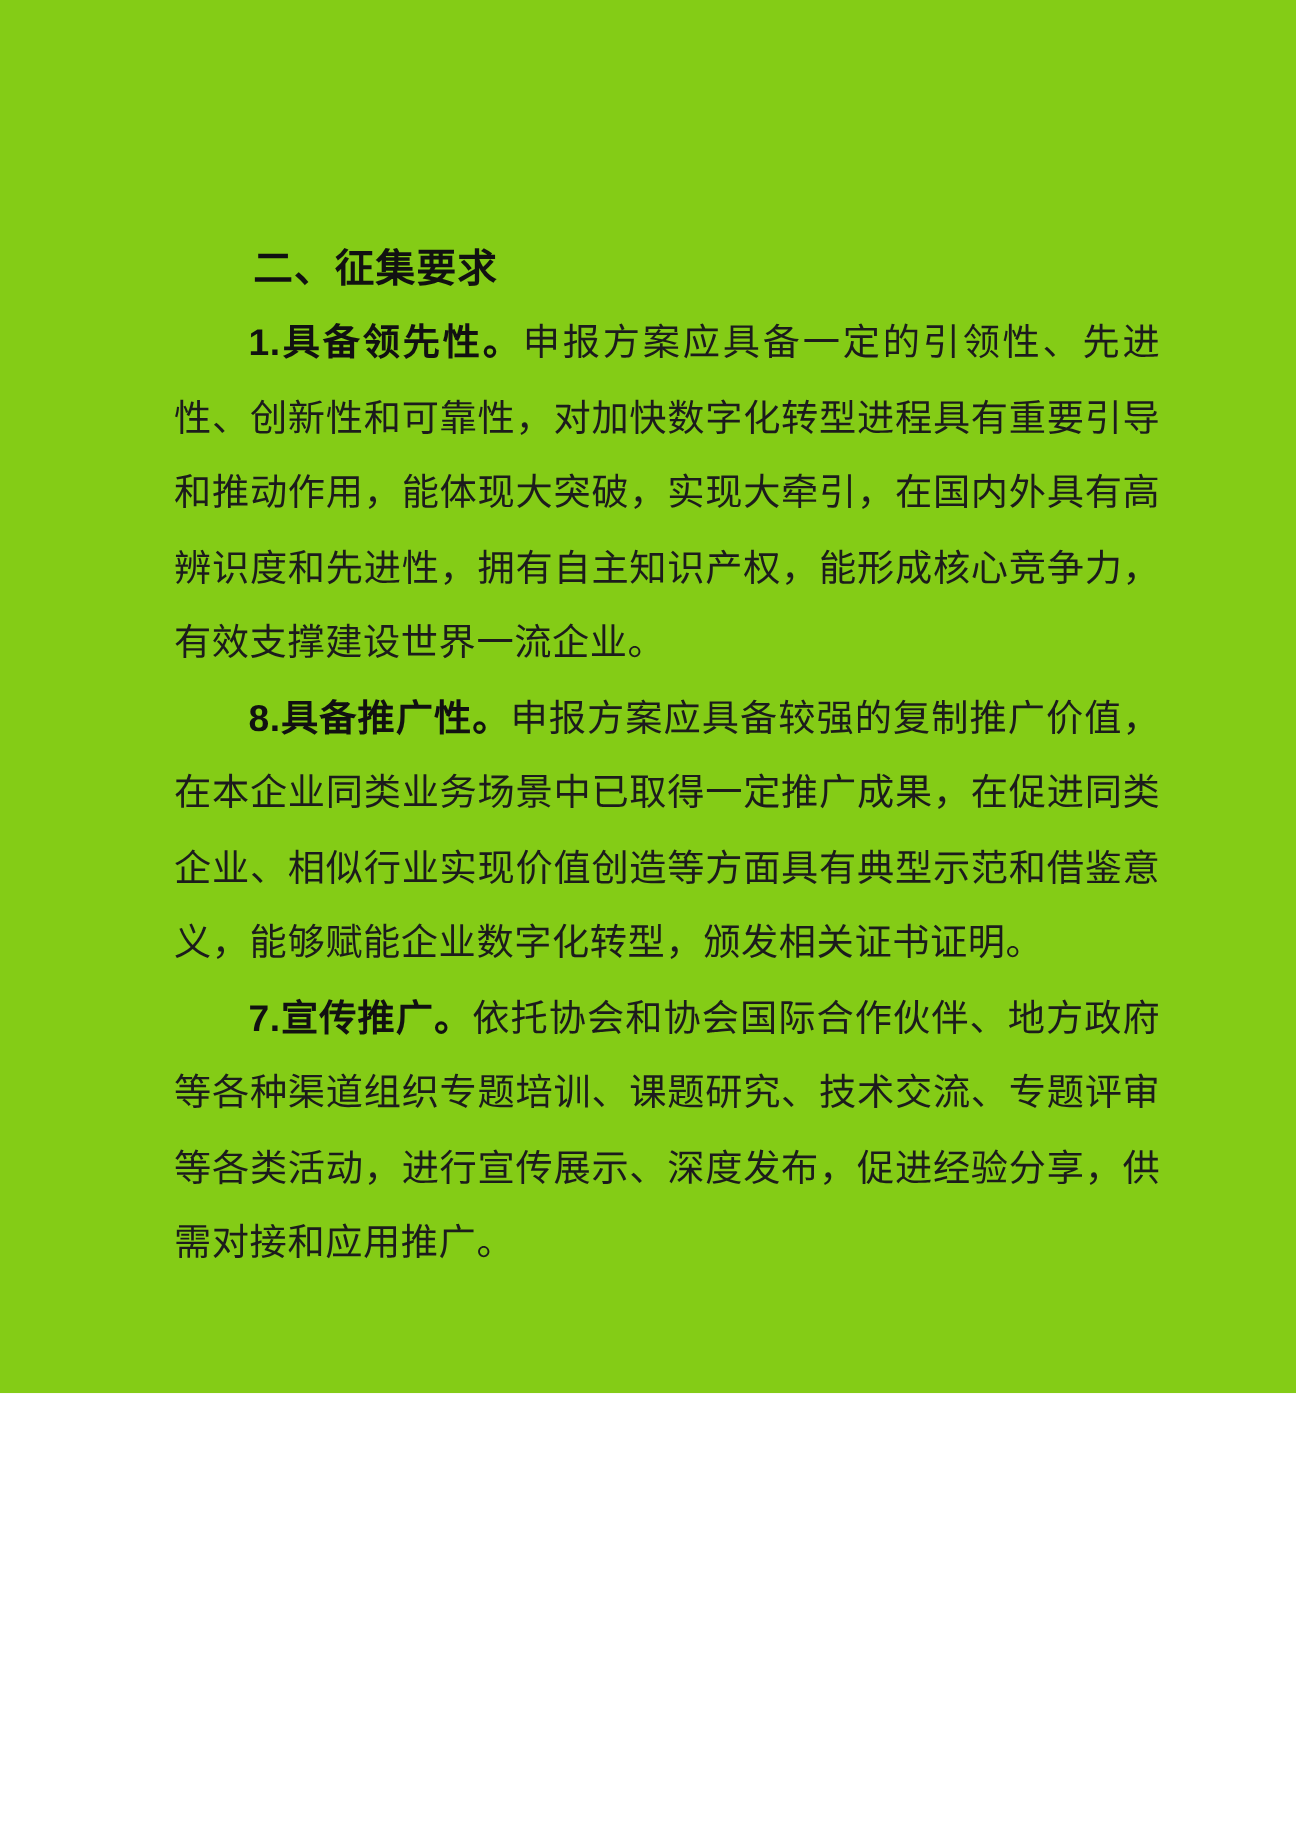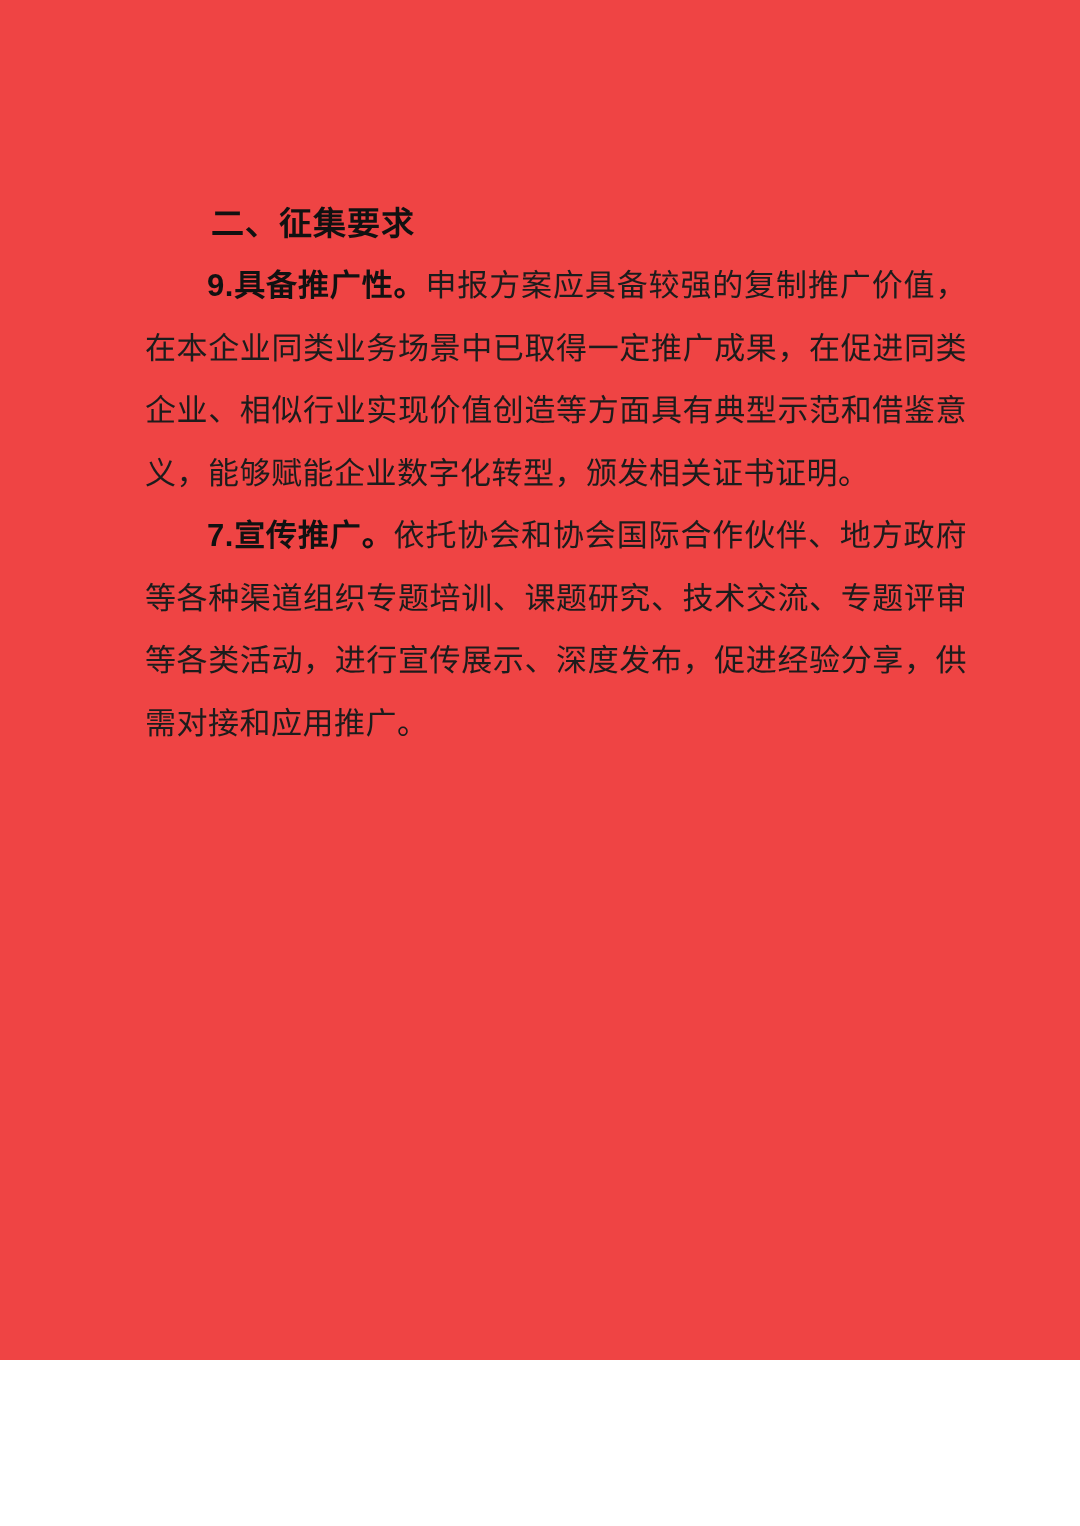--- a/index.html
+++ b/index.html
@@ -3,22 +3,22 @@
 <meta charset="utf-8">
 <style>
   html, body {
     margin: 0;
     padding: 0;
     background: #ffffff;
   }
   .page {
     position: relative;
     width: 1080px;
-    height: 1360px;
-    background: #ef4444;
+    height: 1161px;
+    background: #84cc16;
     overflow: hidden;
     box-sizing: border-box;
     font-family: "Liberation Serif", "DejaVu Serif", serif;
     color: #1a1a1a;
   }
   .content {
     position: absolute;
     top: 0;
     left: 145px;
     width: 822px;
@@ -62,23 +62,24 @@
   }
 </style>
 </head>
 <body>
 
 <div class="page">
   <div class="content">
 
     <h2 class="section-heading">二、征集要求</h2>
 
+    <p class="body-paragraph"><span class="lead">1.具备领先性。</span><span>申报方案应具备一定的引领性、先进性、创新性和可靠性，对加快数字化转型进程具有重要引导和推动作用，能体现大突破，实现大牵引，在国内外具有高辨识度和先进性，拥有自主知识产权，能形成核心竞争力，有效支撑建设世界一流企业。</span></p>
 
 
-    <p class="body-paragraph"><span class="lead">9.具备推广性。</span><span>申报方案应具备较强的复制推广价值，在本企业同类业务场景中已取得一定推广成果，在促进同类企业、相似行业实现价值创造等方面具有典型示范和借鉴意义，能够赋能企业数字化转型，颁发相关证书证明。</span></p>
+    <p class="body-paragraph"><span class="lead">8.具备推广性。</span><span>申报方案应具备较强的复制推广价值，在本企业同类业务场景中已取得一定推广成果，在促进同类企业、相似行业实现价值创造等方面具有典型示范和借鉴意义，能够赋能企业数字化转型，颁发相关证书证明。</span></p>
 
 
 
     <p class="body-paragraph"><span class="lead">7.宣传推广。</span><span>依托协会和协会国际合作伙伴、地方政府等各种渠道组织专题培训、课题研究、技术交流、专题评审等各类活动，进行宣传展示、深度发布，促进经验分享，供需对接和应用推广。</span></p>
 
   </div>
 
   <div class="page-number">2</div>
 </div>
 

